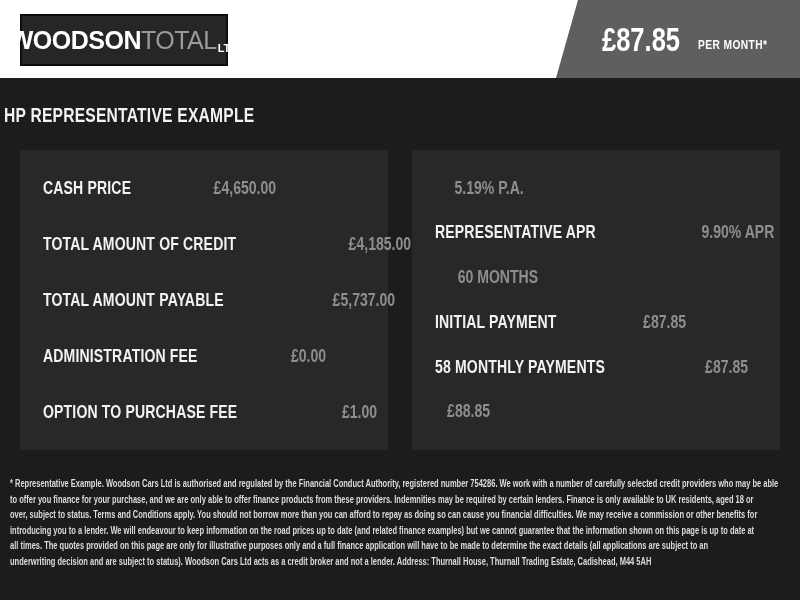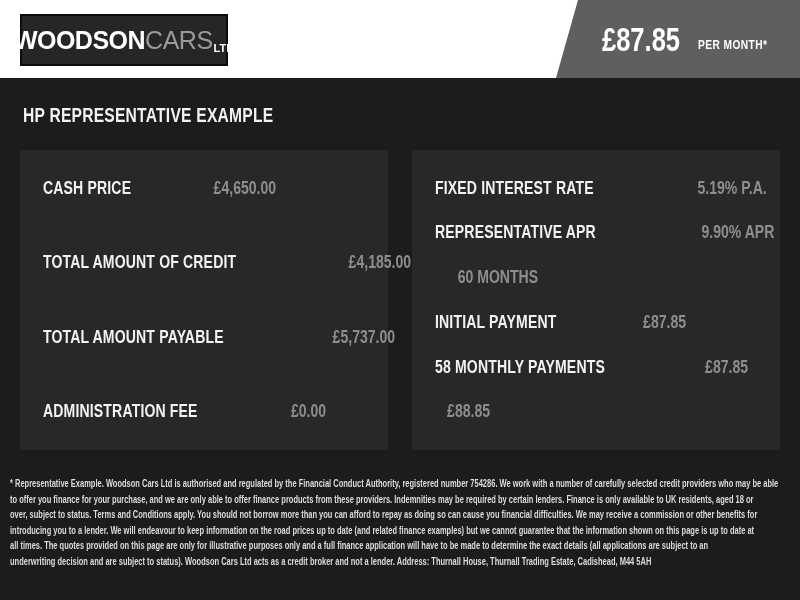--- a/index.html
+++ b/index.html
@@ -32,21 +32,21 @@
     position:absolute; top:0; left:556px; width:244px; height:78px;
     background: var(--banner_bg, #5f5f5f);
     clip-path: polygon(22px 0, 100% 0, 100% 100%, 0 100%);
     display:flex; align-items:center; justify-content:center; padding-left:26px;
   }
   .price-amount { color:#ffffff; font-weight:700; font-size:34px; transform:scaleX(0.75); transform-origin:left center; display:inline-block; white-space:nowrap; }
   .price-period { color:#ffffff; font-weight:700; font-size:12px; letter-spacing:0.5px; margin:12px 0 0 -8px; transform:scaleX(0.85); transform-origin:left center; display:inline-block; white-space:nowrap; }
 
   
   .page-title {
-    position:absolute; top:104px; left:23px;
+    position:absolute; top:104px; left:4px;
     color: var(--heading_color, #f2f2f2);
     font-size:20px; font-weight:700; letter-spacing:0.3px;
   }
 
   
   .panel {
     position:absolute; top:150px; width:368px; height:300px;
     background: var(--panel_bg, #282828);
     display:flex; flex-direction:column; justify-content:space-between;
     padding:26px 23px;
@@ -67,21 +67,21 @@
     white-space:nowrap;
     transform:scaleX(0.75); transform-origin:left center;
   }
 </style>
 </head>
 <body>
 
 <div class="top-band">
   <div class="logo-box">
     <span class="logo-word1">WOODSON</span>
-      <span class="logo-word2">CARS</span>
+      <span class="logo-word2">TOTAL</span>
       <span class="logo-word3">LTD</span>
   </div>
   <div class="price-banner">
     <span class="price-amount">£87.85</span>
     <span class="price-period">PER MONTH*</span>
   </div>
 </div>
 
 <div class="page-title"><span class="cond">HP REPRESENTATIVE EXAMPLE</span></div>
 
@@ -95,25 +95,28 @@
     <span class="val"><span class="cond-r">£4,185.00</span></span>
   </div>
   <div class="frow">
     <span class="lbl"><span class="cond">TOTAL AMOUNT PAYABLE</span></span>
     <span class="val"><span class="cond-r">£5,737.00</span></span>
   </div>
   <div class="frow">
     <span class="lbl"><span class="cond">ADMINISTRATION FEE</span></span>
     <span class="val"><span class="cond-r">£0.00</span></span>
   </div>
+  <div class="frow">
+    <span class="lbl"><span class="cond">OPTION TO PURCHASE FEE</span></span>
+    <span class="val"><span class="cond-r">£1.00</span></span>
+  </div>
 </div>
 
 <div class="panel panel-right">
   <div class="frow">
-    <span class="lbl"><span class="cond">FIXED INTEREST RATE</span></span>
     <span class="val"><span class="cond-r">5.19% P.A.</span></span>
   </div>
   <div class="frow">
     <span class="lbl"><span class="cond">REPRESENTATIVE APR</span></span>
     <span class="val"><span class="cond-r">9.90% APR</span></span>
   </div>
   <div class="frow">
     <span class="val"><span class="cond-r">60 MONTHS</span></span>
   </div>
   <div class="frow">

